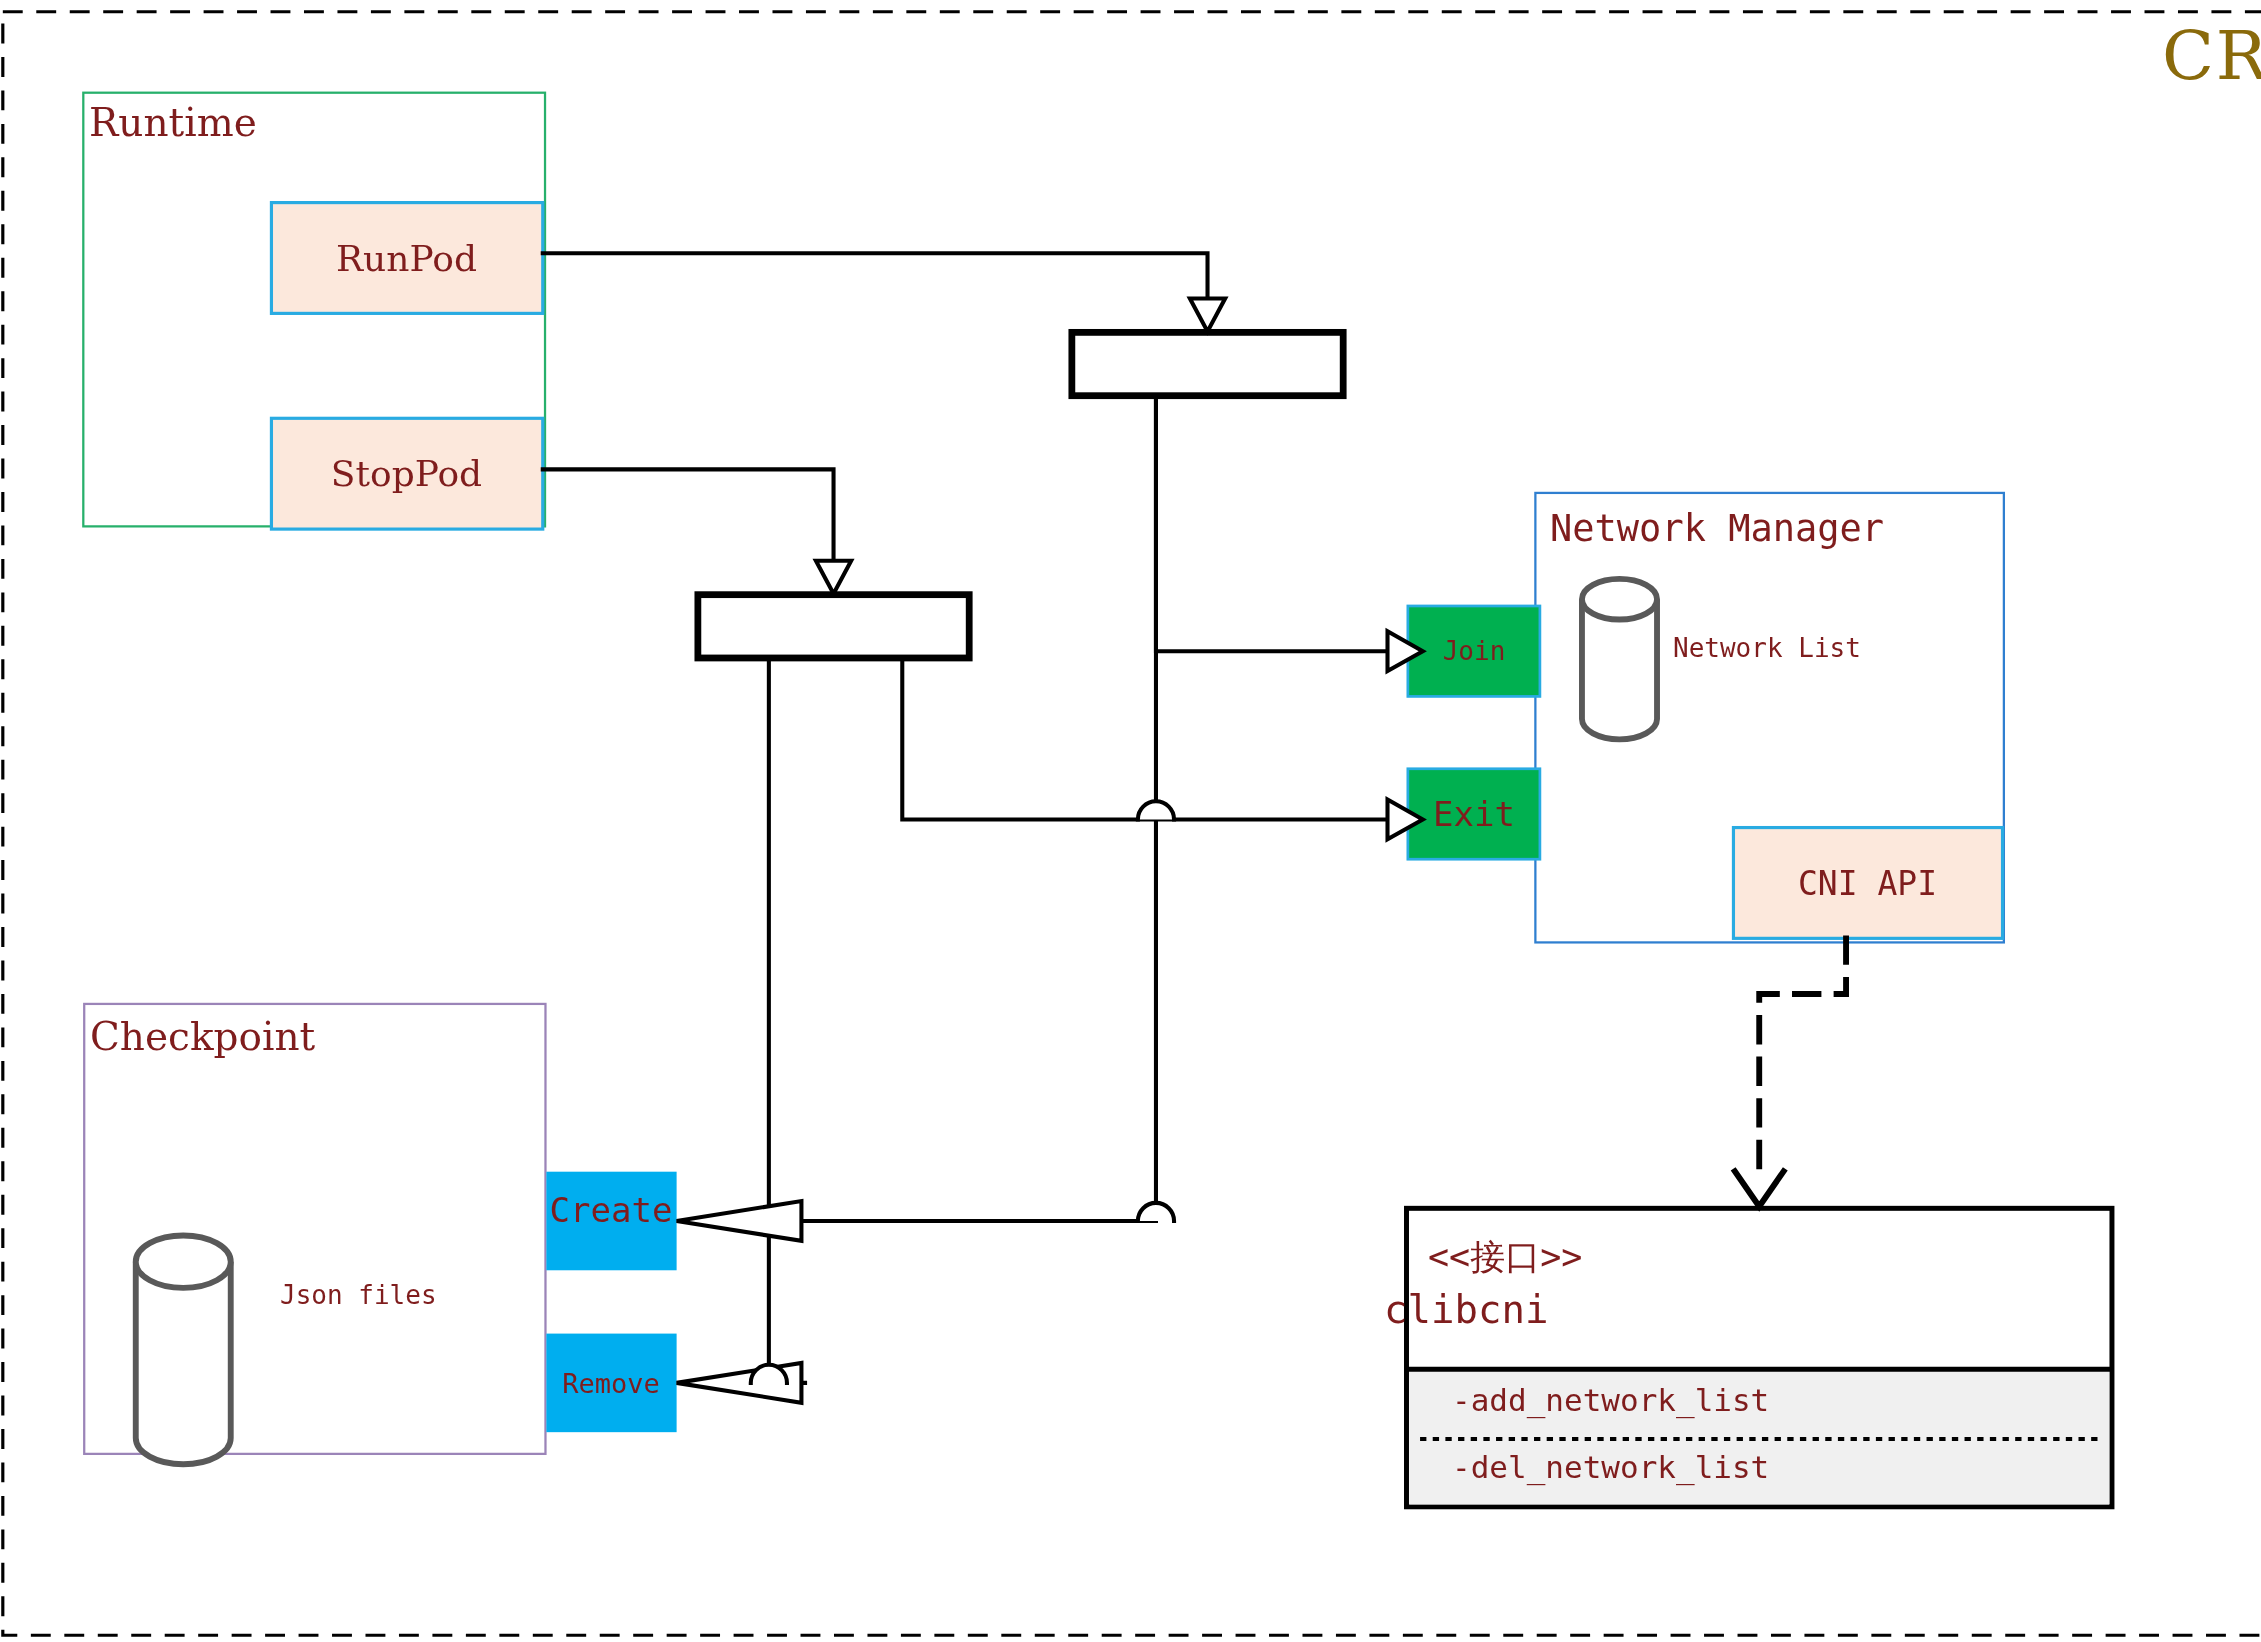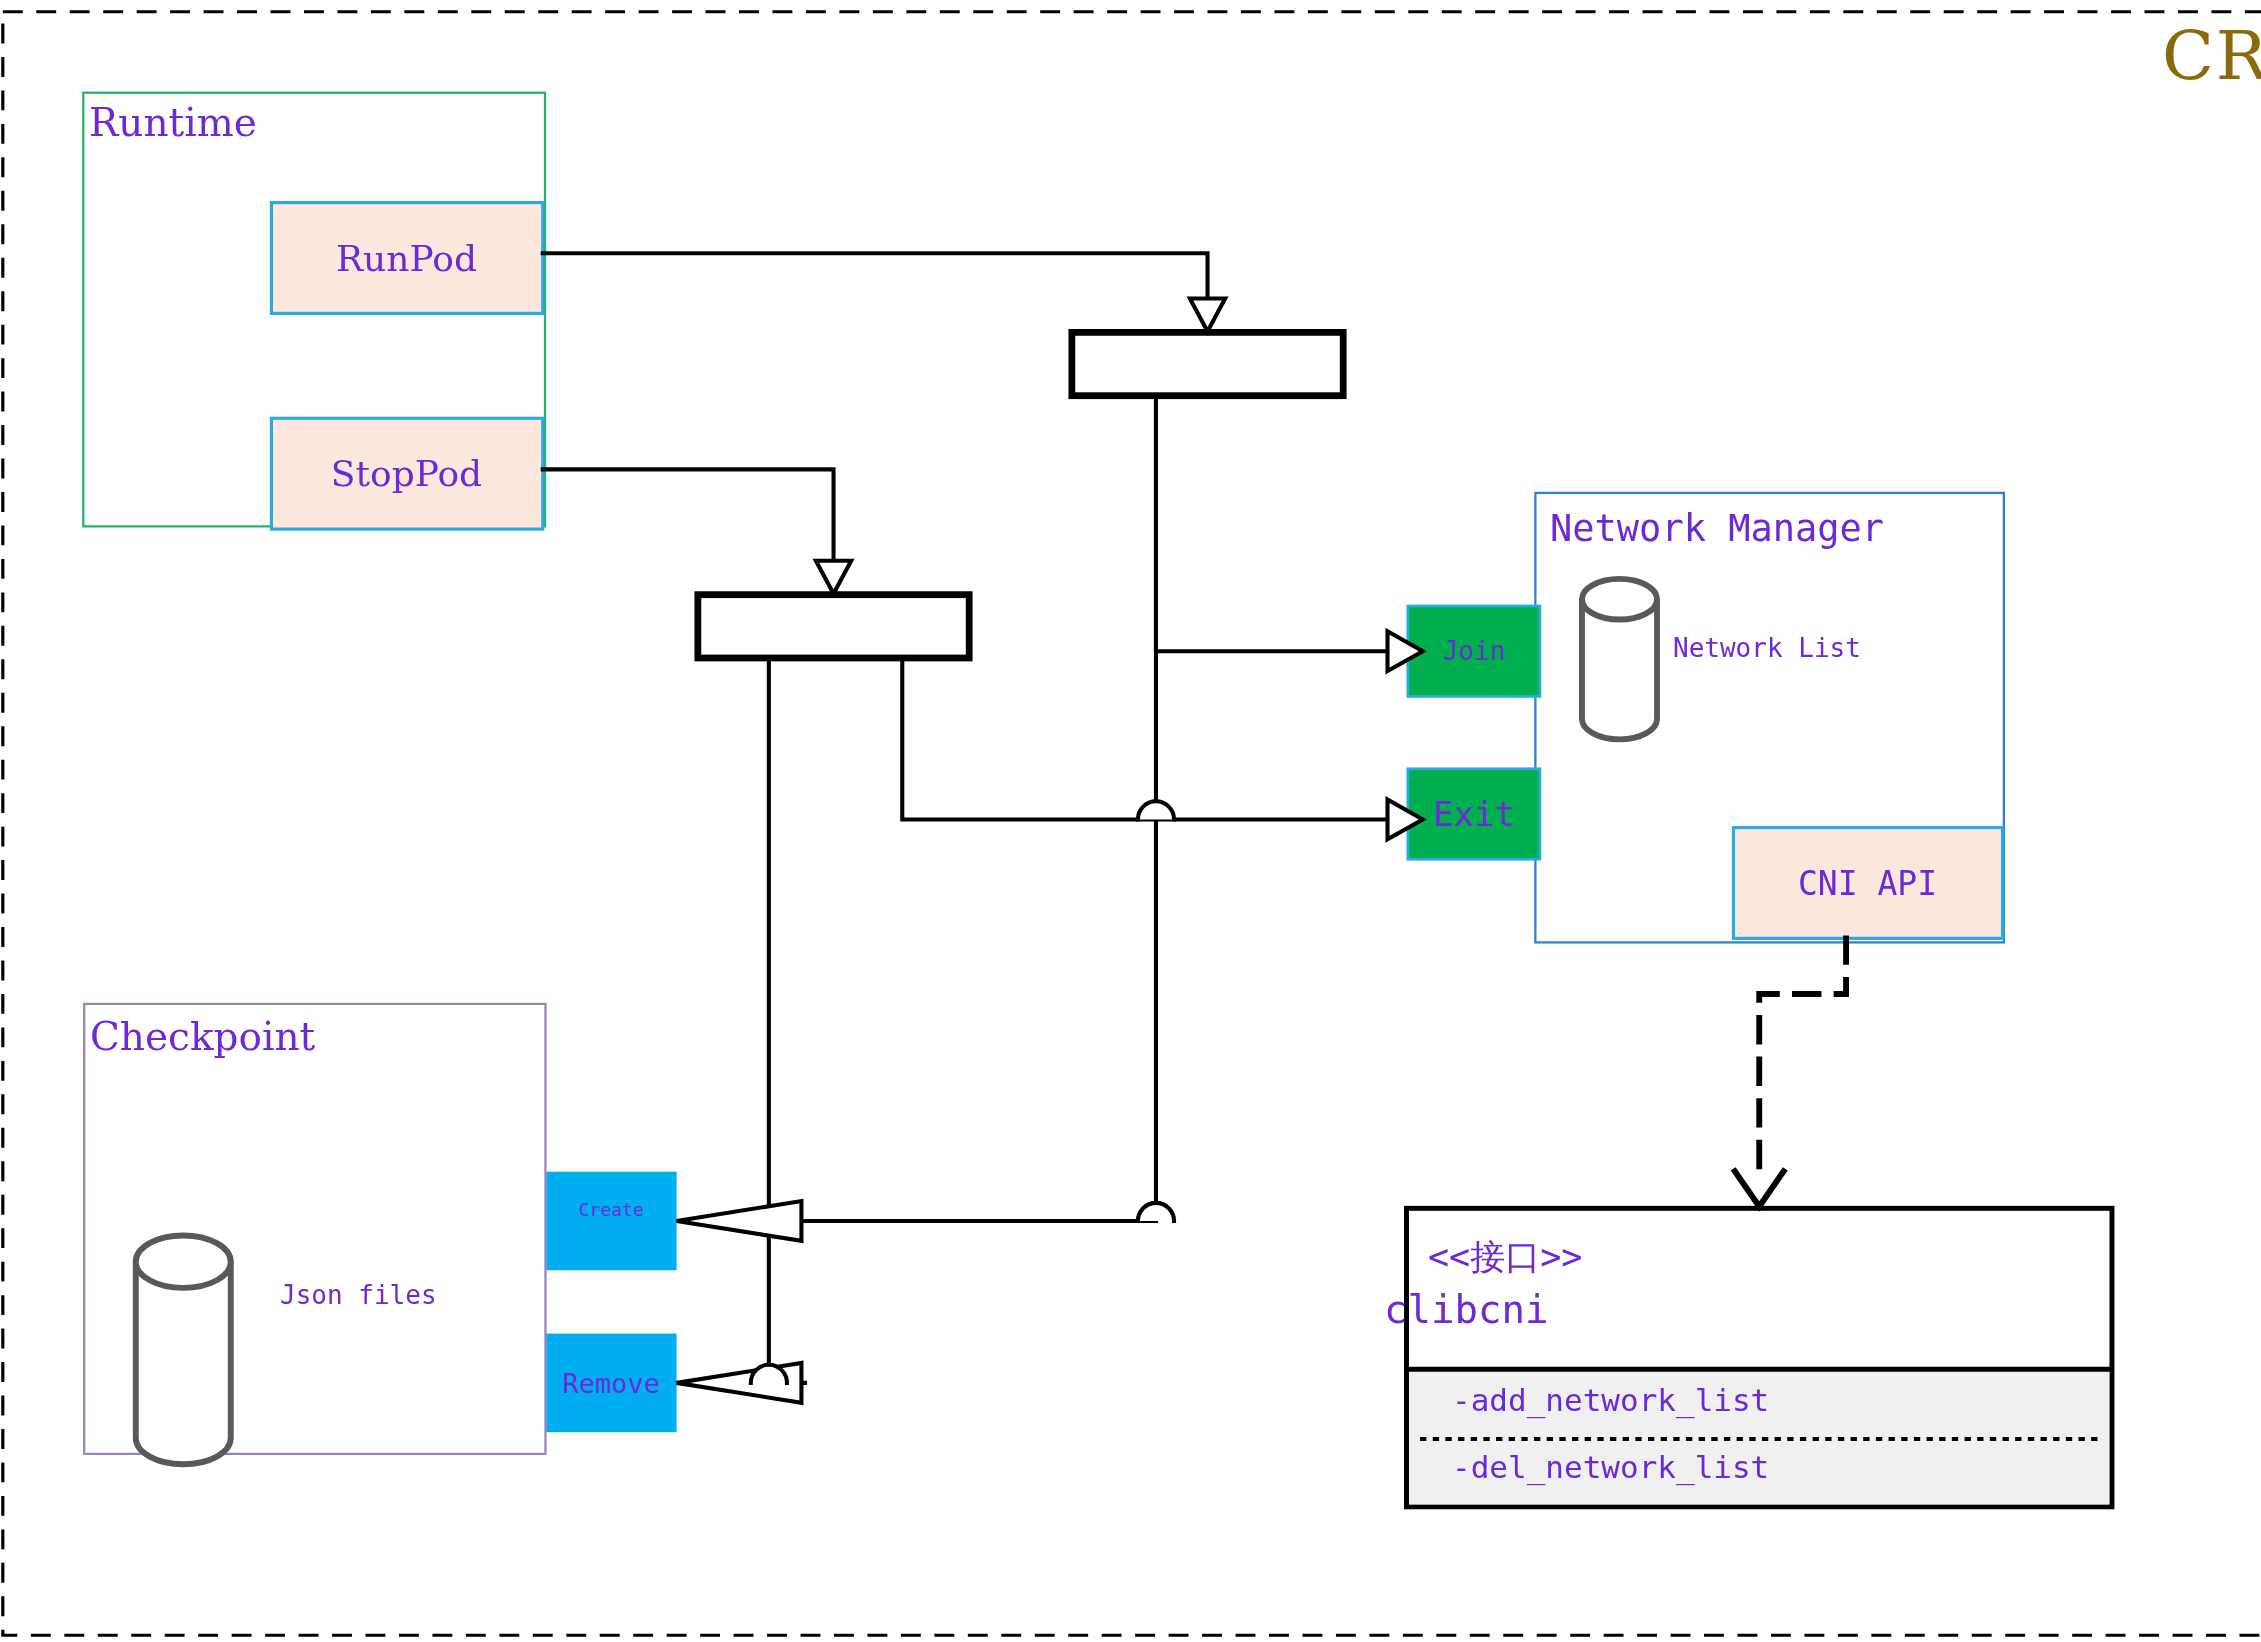--- a/index.html
+++ b/index.html
@@ -1,19 +1,19 @@
 <!DOCTYPE html>
 <html style="font-size:7.2px"><head>
 <meta charset="utf-8">
 <style>
   html,body{margin:0;padding:0;background:#ffffff;}
   body{font-family:"DejaVu Serif",serif;}
   #stage{position:relative;width:2335px;height:1642px;background:#fff;overflow:hidden;}
   svg#canvas{position:absolute;left:0;top:0;width:2335px;height:1642px;}
-  .lbl{position:absolute;white-space:pre;color:#6d28d9;font-family:"DejaVu Serif",serif;}
+  .lbl{position:absolute;white-space:pre;color:#7f1d1d;font-family:"DejaVu Serif",serif;}
   .mono{font-family:"DejaVu Sans Mono",monospace;}
   .ctr{display:flex;align-items:center;justify-content:center;text-align:center;}
 </style>
 </head>
 <body>
 
 <div id="stage">
 
   <svg id="canvas" viewBox="0 0 5163 3631">
     <defs>
@@ -97,21 +97,21 @@
   <div class="lbl" style="left:89px;top:100px;font-size:39px;">Runtime</div>
 
   <div class="lbl ctr" style="left:271px;top:418px;width:271px;height:111px;font-size:36px;">StopPod</div>
 
   <div class="lbl ctr" style="left:271px;top:203px;width:271px;height:111px;font-size:36px;">RunPod</div>
 
   <div class="lbl" style="left:90px;top:1014px;font-size:39px;">Checkpoint</div>
 
   <div class="lbl mono" style="left:280px;top:1280px;font-size:26px;">Json files</div>
 
-  <div class="lbl ctr mono" style="left:546px;top:1172px;width:130px;height:75px;font-size:18px;">Create</div>
+  <div class="lbl ctr mono" style="left:546px;top:1172px;width:130px;height:75px;font-size:34px;">Create</div>
 
   <div class="lbl ctr mono" style="left:546px;top:1334px;width:130px;height:99px;font-size:27px;">Remove</div>
 
   <div class="lbl mono" style="left:1550px;top:507px;font-size:37px;">Network Manager</div>
 
   <div class="lbl mono" style="left:1673px;top:633px;font-size:26px;">Network List</div>
 
   <div class="lbl ctr mono" style="left:1408px;top:606px;width:132px;height:90px;font-size:26px;">Join</div>
 
   <div class="lbl ctr mono" style="left:1408px;top:769px;width:132px;height:90px;font-size:34px;">Exit</div>

